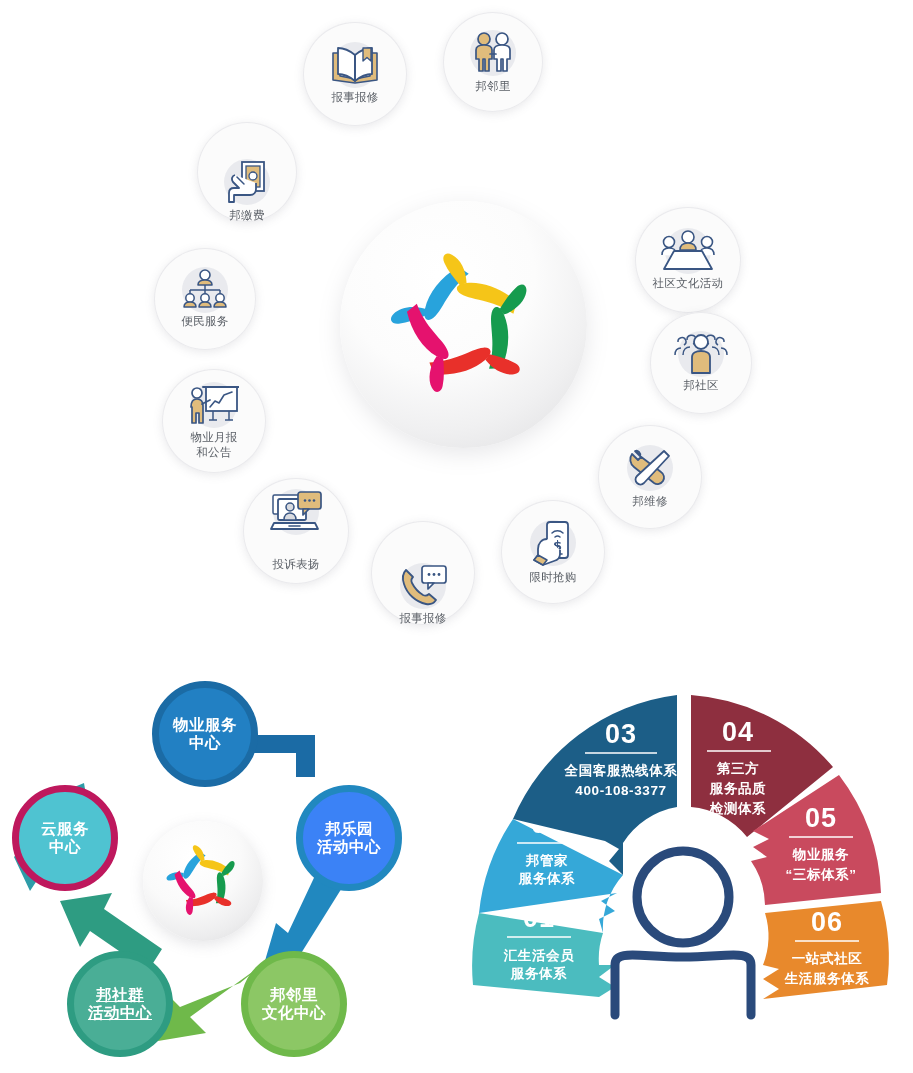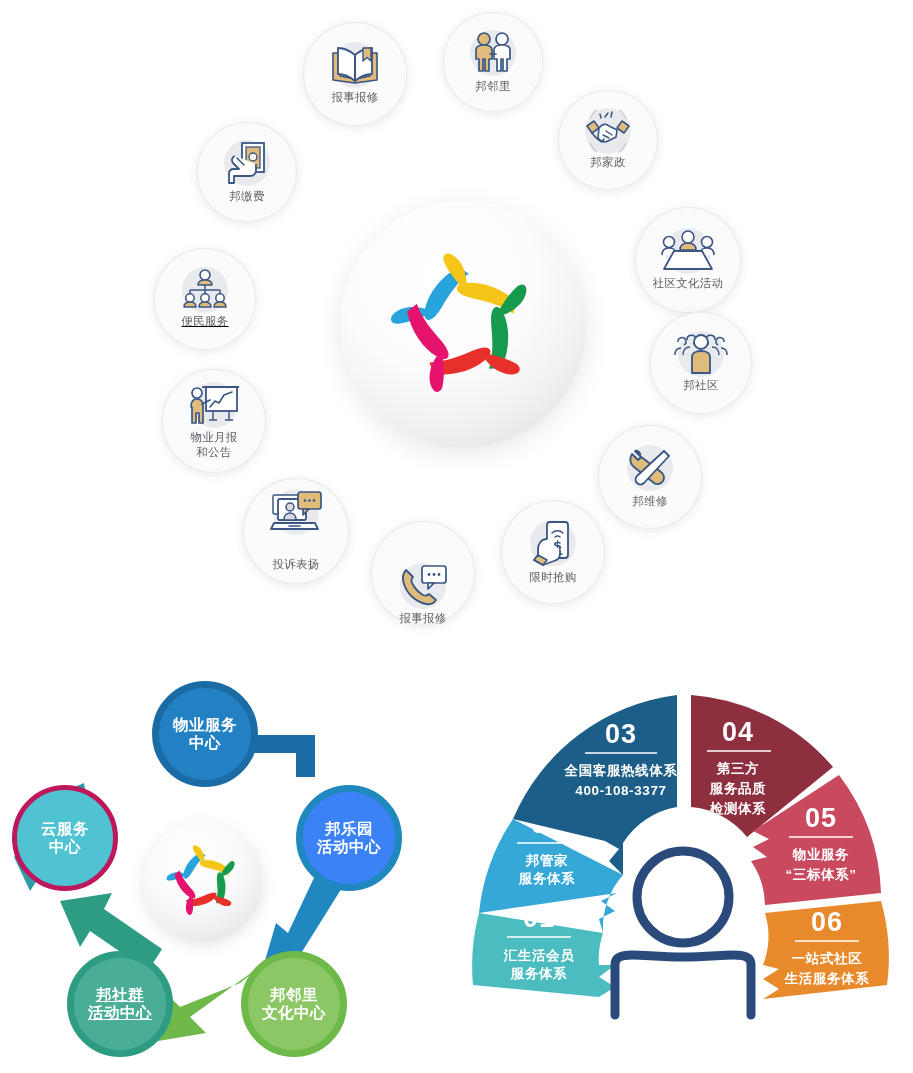--- a/index.html
+++ b/index.html
@@ -116,35 +116,20 @@
           <circle cx="15" cy="9" r="6" fill="#E0BC7C" stroke="#3A5683" stroke-width="1.7"></circle>
           <path d="M7 20 C7 16 10 15 15 15 C20 15 23 16 23 20 L23 29 L20 29 L20 41 L16 41 L16 29 L14 29 L14 41 L10 41 L10 29 L7 29 Z" fill="#E0BC7C" stroke="#3A5683" stroke-width="1.7" stroke-linejoin="round"></path>
           <circle cx="33" cy="9" r="6" fill="#fff" stroke="#3A5683" stroke-width="1.7"></circle>
           <path d="M25 20 C25 16 28 15 33 15 C38 15 41 16 41 20 L41 29 L38 29 L38 41 L34 41 L34 29 L32 29 L32 41 L28 41 L28 29 L25 29 Z" fill="#fff" stroke="#3A5683" stroke-width="1.7" stroke-linejoin="round"></path>
           <path d="M21 24 L27 24" stroke="#3A5683" stroke-width="1.7" stroke-linecap="round"></path>
         </svg>
       </span>
       <span class="cap">邦邻里</span>
     </div>
 
-    <div class="icon-node" style="left:558px;top:90px;width:100px;height:100px;">
-      <span class="glyph">
-        <svg width="50" height="42" viewBox="0 0 50 42">
-          <path d="M7 9 A19 19 0 0 1 43 9" fill="none" stroke="#C9CCD3" stroke-width="1.5"></path>
-          <path d="M7 33 A19 19 0 0 0 43 33" fill="none" stroke="#C9CCD3" stroke-width="1.5"></path>
-          <path d="M22 7 L25 3 M28 7 L29 2 M18 8 L17 4" stroke="#3A5683" stroke-width="1.5" stroke-linecap="round"></path>
-          <path d="M4 16 L11 11 L16 18 L9 23 Z" fill="#E0BC7C" stroke="#3A5683" stroke-width="1.6" stroke-linejoin="round"></path>
-          <path d="M46 16 L39 11 L34 18 L41 23 Z" fill="#E0BC7C" stroke="#3A5683" stroke-width="1.6" stroke-linejoin="round"></path>
-          <path d="M16 18 C19 14 23 13 26 16 L34 20 L33 27 L25 31 C21 33 17 31 15 28 Z" fill="#fff" stroke="#3A5683" stroke-width="1.6" stroke-linejoin="round"></path>
-          <path d="M20 25 L26 28 M23 21 L29 25" stroke="#3A5683" stroke-width="1.4" stroke-linecap="round"></path>
-          <path d="M9 23 C12 27 15 30 19 32 L21 29" fill="none" stroke="#3A5683" stroke-width="1.6" stroke-linecap="round"></path>
-        </svg>
-      </span>
-      <span class="cap">邦家政</span>
-    </div>
 
     <div class="icon-node" style="left:635px;top:207px;width:106px;height:106px;align-items:center;">
       <span class="glyph">
         <svg width="56" height="44" viewBox="0 0 56 44">
           <circle cx="28" cy="8" r="6" fill="#fff" stroke="#3A5683" stroke-width="1.6"></circle>
           <path d="M20 21 C20 16 23 14 28 14 C33 14 36 16 36 21 Z" fill="#E0BC7C" stroke="#3A5683" stroke-width="1.6" stroke-linejoin="round"></path>
           <circle cx="9" cy="13" r="5.5" fill="#fff" stroke="#3A5683" stroke-width="1.6"></circle>
           <path d="M2 26 C2 21 5 19 9 19 C13 19 16 21 16 24 L20 27" fill="#fff" stroke="#3A5683" stroke-width="1.6" stroke-linejoin="round"></path>
           <circle cx="47" cy="13" r="5.5" fill="#fff" stroke="#3A5683" stroke-width="1.6"></circle>
           <path d="M54 26 C54 21 51 19 47 19 C43 19 40 21 40 24 L36 27" fill="#fff" stroke="#3A5683" stroke-width="1.6" stroke-linejoin="round"></path>
@@ -237,42 +222,42 @@
           <line x1="20" y1="37" x2="28" y2="37" stroke="#3A5683" stroke-width="1.5"></line>
           <line x1="36" y1="37" x2="44" y2="37" stroke="#3A5683" stroke-width="1.5"></line>
           <circle cx="8" cy="10" r="5" fill="#fff" stroke="#3A5683" stroke-width="1.7"></circle>
           <path d="M2 24 C2 19 4 16 8 16 C12 16 14 19 14 23 L14 40 L10 40 L10 30 L7 30 L7 40 L3 40 L3 24 Z" fill="#E0BC7C" stroke="#3A5683" stroke-width="1.7" stroke-linejoin="round"></path>
           <path d="M13 21 L21 17" stroke="#3A5683" stroke-width="1.7" stroke-linecap="round"></path>
         </svg>
       </span>
       <span class="cap">物业月报<br>和公告</span>
     </div>
 
-    <div class="icon-node" style="left:154px;top:248px;width:102px;height:102px;text-decoration:underline;">
+    <div class="icon-node" style="left:154px;top:248px;width:102px;height:102px;">
       <span class="glyph">
         <svg width="50" height="42" viewBox="0 0 50 42">
           <circle cx="25" cy="6" r="5" fill="#fff" stroke="#3A5683" stroke-width="1.6"></circle>
           <path d="M18 16 C18 12 21 11 25 11 C29 11 32 12 32 16 Z" fill="#E0BC7C" stroke="#3A5683" stroke-width="1.6" stroke-linejoin="round"></path>
           <line x1="25" y1="16" x2="25" y2="21" stroke="#3A5683" stroke-width="1.5"></line>
           <line x1="10" y1="21" x2="40" y2="21" stroke="#3A5683" stroke-width="1.5"></line>
           <line x1="10" y1="21" x2="10" y2="26" stroke="#3A5683" stroke-width="1.5"></line>
           <line x1="25" y1="21" x2="25" y2="26" stroke="#3A5683" stroke-width="1.5"></line>
           <line x1="40" y1="21" x2="40" y2="26" stroke="#3A5683" stroke-width="1.5"></line>
           <circle cx="10" cy="29" r="4.2" fill="#fff" stroke="#3A5683" stroke-width="1.5"></circle>
           <path d="M4 38 C4 34 7 33 10 33 C13 33 16 34 16 38 Z" fill="#E0BC7C" stroke="#3A5683" stroke-width="1.5" stroke-linejoin="round"></path>
           <circle cx="25" cy="29" r="4.2" fill="#fff" stroke="#3A5683" stroke-width="1.5"></circle>
           <path d="M19 38 C19 34 22 33 25 33 C28 33 31 34 31 38 Z" fill="#E0BC7C" stroke="#3A5683" stroke-width="1.5" stroke-linejoin="round"></path>
           <circle cx="40" cy="29" r="4.2" fill="#fff" stroke="#3A5683" stroke-width="1.5"></circle>
           <path d="M34 38 C34 34 37 33 40 33 C43 33 46 34 46 38 Z" fill="#E0BC7C" stroke="#3A5683" stroke-width="1.5" stroke-linejoin="round"></path>
         </svg>
       </span>
       <span class="cap">便民服务</span>
     </div>
 
-    <div class="icon-node" style="left:197px;top:122px;width:100px;height:100px;">
+    <div class="icon-node" style="left:197px;top:122px;width:100px;height:100px;justify-content:flex-end;">
       <span class="glyph">
         <svg width="44" height="46" viewBox="0 0 44 46">
           <rect x="17" y="3" width="22" height="29" fill="#fff" stroke="#3A5683" stroke-width="1.8"></rect>
           <rect x="21" y="7" width="14" height="21" fill="#E0BC7C" stroke="#3A5683" stroke-width="1.3"></rect>
           <circle cx="28" cy="17" r="4" fill="#fff" stroke="#3A5683" stroke-width="1.3"></circle>
           <path d="M10 16 C7 17 6 20 8 23 L14 29 L9 29 C6 29 4 31 4 34 L4 43 L9 43 L9 36 L25 36 C29 36 31 33 31 30 L31 24" fill="#fff" stroke="#3A5683" stroke-width="1.8" stroke-linejoin="round"></path>
           <path d="M12 18 L19 25" stroke="#3A5683" stroke-width="1.5" stroke-linecap="round"></path>
         </svg>
       </span>
       <span class="cap">邦缴费</span>
@@ -331,21 +316,21 @@
     </div>
 
     <div class="fl-node" style="left:241px;top:286px;width:106px;height:106px;background:#8CC765;border:7px solid #6FB94A;box-sizing:border-box;">
       <span>邦邻里<br>文化中心</span>
     </div>
 
     <div class="fl-node" style="left:67px;top:286px;width:106px;height:106px;background:#4AAE96;border:7px solid #2E9C82;box-sizing:border-box;text-decoration:underline;">
       <span>邦社群<br>活动中心</span>
     </div>
 
-    <div class="fl-node" style="left:12px;top:120px;width:106px;height:106px;background:#4FC3D1;border:5px solid #be185d;box-sizing:border-box;">
+    <div class="fl-node" style="left:12px;top:120px;width:106px;height:106px;background:#4FC3D1;border:7px solid #be185d;box-sizing:border-box;">
       <span>云服务<br>中心</span>
     </div>
 
   </div>
 
   <div id="arc">
     <svg width="458" height="408" viewBox="0 0 458 408">
 
       <g>
         <path d="M 18 320

